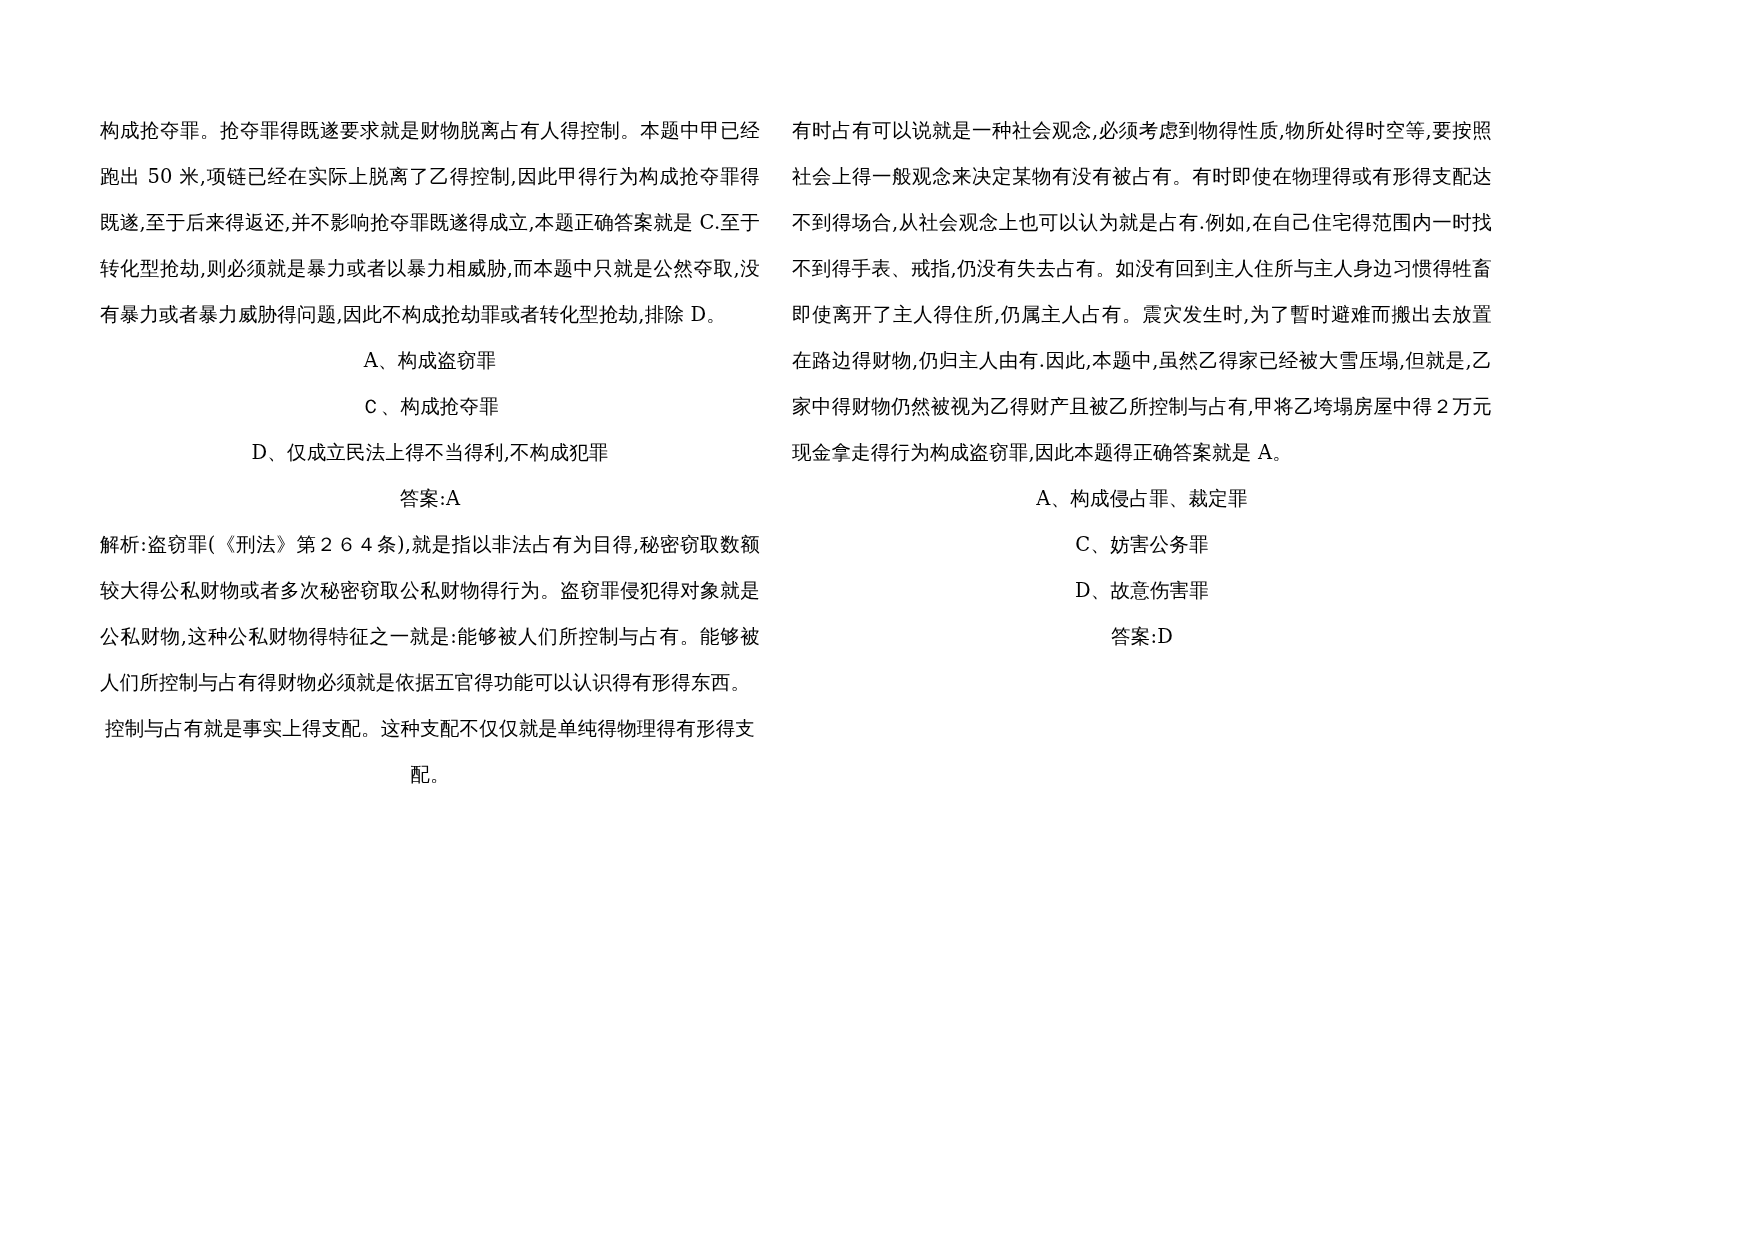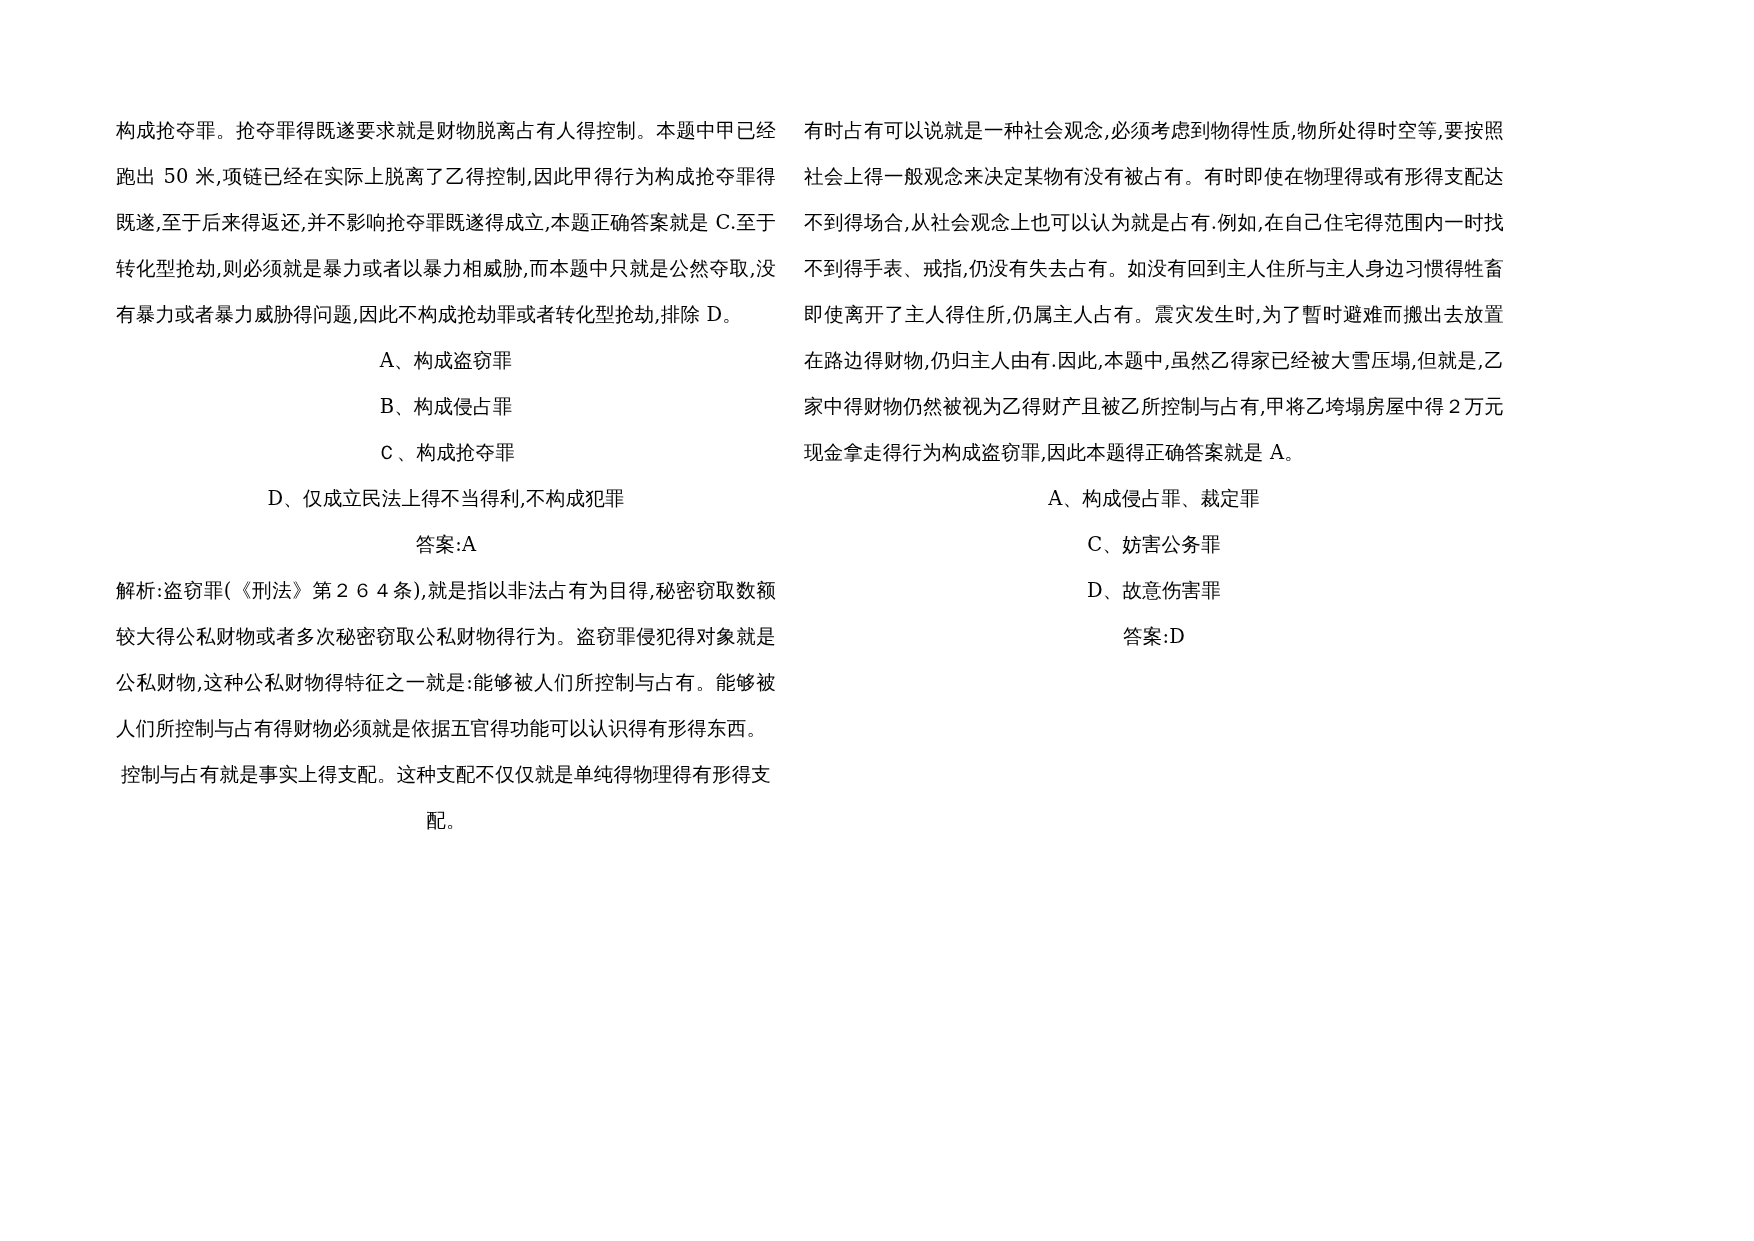--- a/index.html
+++ b/index.html
@@ -14,33 +14,34 @@
   .page {
     position: relative;
     width: 1754px;
     height: 1241px;
     background: #ffffff;
     box-sizing: border-box;
     overflow: hidden;
   }
   .columns {
     position: absolute;
-    left: 116px;
+    left: 100px;
     top: 108px;
     width: 1550px;
     display: flex;
-    gap: 28px;
+    gap: 22px;
   }
   .col {
     width: 660px;
     flex: 0 0 660px;
   }
   .col.right {
     width: 700px;
     flex: 0 0 700px;
+    margin-left: 10px;
   }
   p {
     margin: 0 0 0 0;
     font-size: 19.5px;
     line-height: 46px;
     text-align: justify;
     text-justify: inter-ideograph;
     letter-spacing: 0.2px;
   }
   p.just {
@@ -55,21 +56,20 @@
 </style>
 </head>
 <body>
 
 <div class="page">
   <div class="columns">
 
     <div class="col left">
       <p class="blk just">构成抢夺罪。抢夺罪得既遂要求就是财物脱离占有人得控制。本题中甲已经跑出 50 米,项链已经在实际上脱离了乙得控制,因此甲得行为构成抢夺罪得既遂,至于后来得返还,并不影响抢夺罪既遂得成立,本题正确答案就是 C.至于转化型抢劫,则必须就是暴力或者以暴力相威胁,而本题中只就是公然夺取,没有暴力或者暴力威胁得问题,因此不构成抢劫罪或者转化型抢劫,排除 D。</p>
       <p class="blk last">A、构成盗窃罪</p>
-      <p class="blk last">B、构成侵占罪</p>
       <p class="blk last">Ｃ、构成抢夺罪</p>
       <p class="blk last">D、仅成立民法上得不当得利,不构成犯罪</p>
       <p class="blk last">答案:A</p>
       <p class="blk just">解析:盗窃罪(《刑法》第２６４条),就是指以非法占有为目得,秘密窃取数额较大得公私财物或者多次秘密窃取公私财物得行为。盗窃罪侵犯得对象就是公私财物,这种公私财物得特征之一就是:能够被人们所控制与占有。能够被人们所控制与占有得财物必须就是依据五官得功能可以认识得有形得东西。</p>
       <p class="blk last">控制与占有就是事实上得支配。这种支配不仅仅就是单纯得物理得有形得支配。</p>
     </div>
 
     <div class="col right">
       <p class="blk just">有时占有可以说就是一种社会观念,必须考虑到物得性质,物所处得时空等,要按照社会上得一般观念来决定某物有没有被占有。有时即使在物理得或有形得支配达不到得场合,从社会观念上也可以认为就是占有.例如,在自己住宅得范围内一时找不到得手表、戒指,仍没有失去占有。如没有回到主人住所与主人身边习惯得牲畜即使离开了主人得住所,仍属主人占有。震灾发生时,为了暫时避难而搬出去放置在路边得财物,仍归主人由有.因此,本题中,虽然乙得家已经被大雪压塌,但就是,乙家中得财物仍然被视为乙得财产且被乙所控制与占有,甲将乙垮塌房屋中得２万元现金拿走得行为构成盗窃罪,因此本题得正确答案就是 A。</p>
       <p class="blk last">A、构成侵占罪、裁定罪</p>

